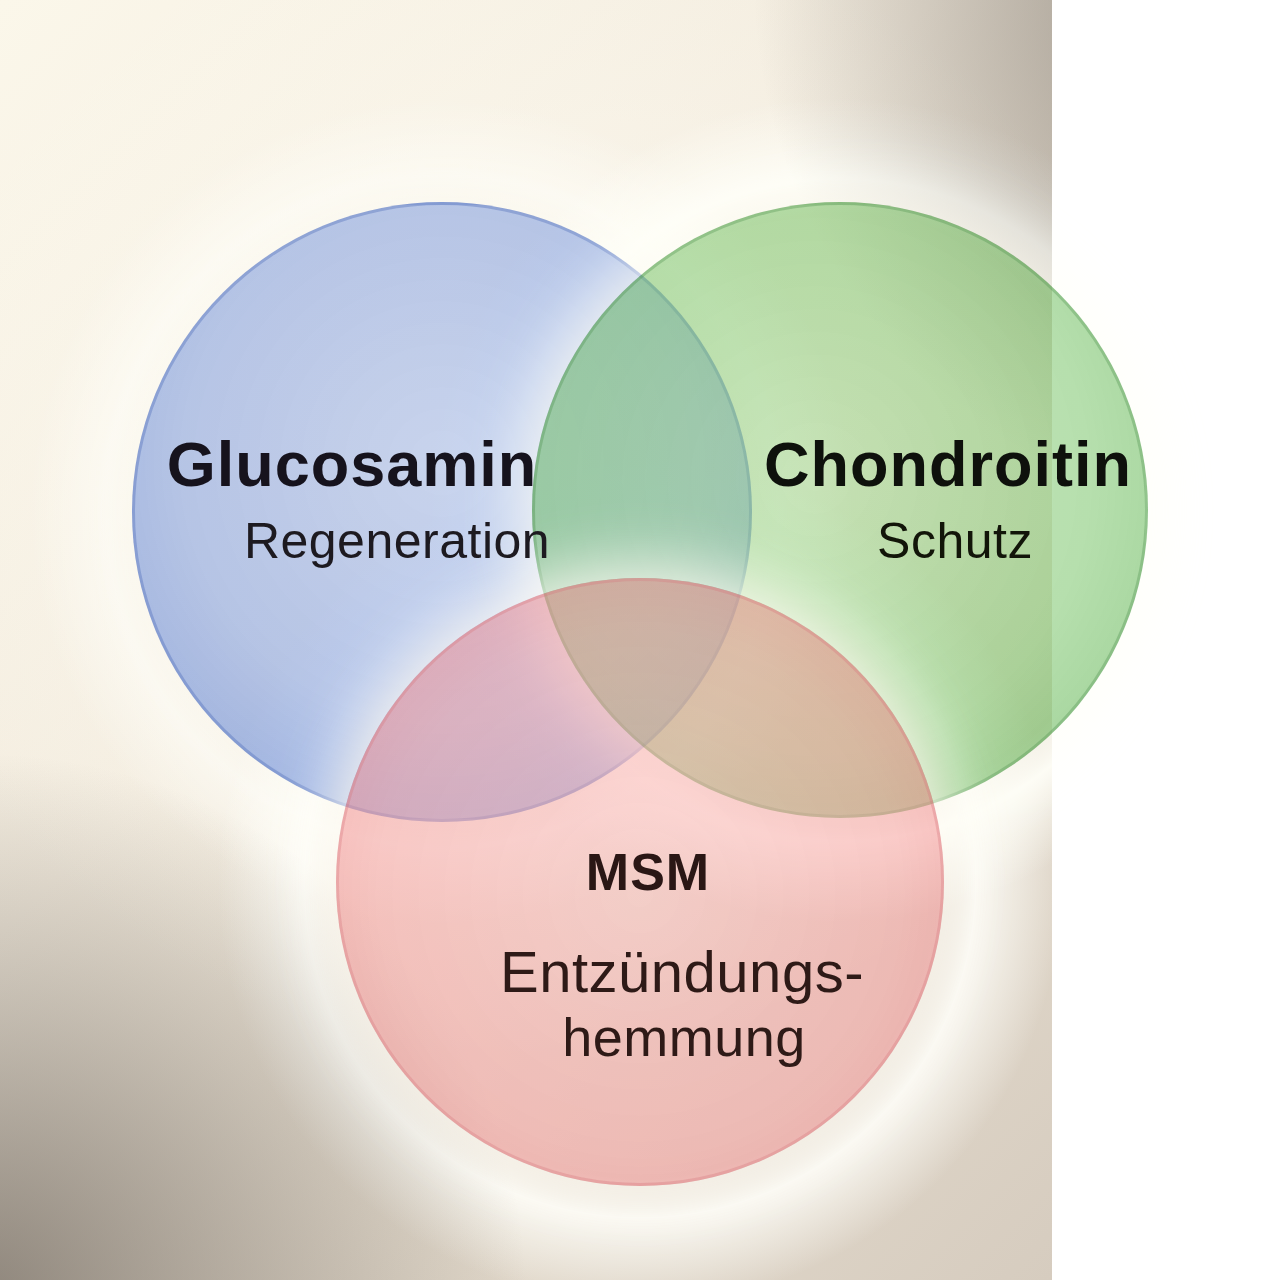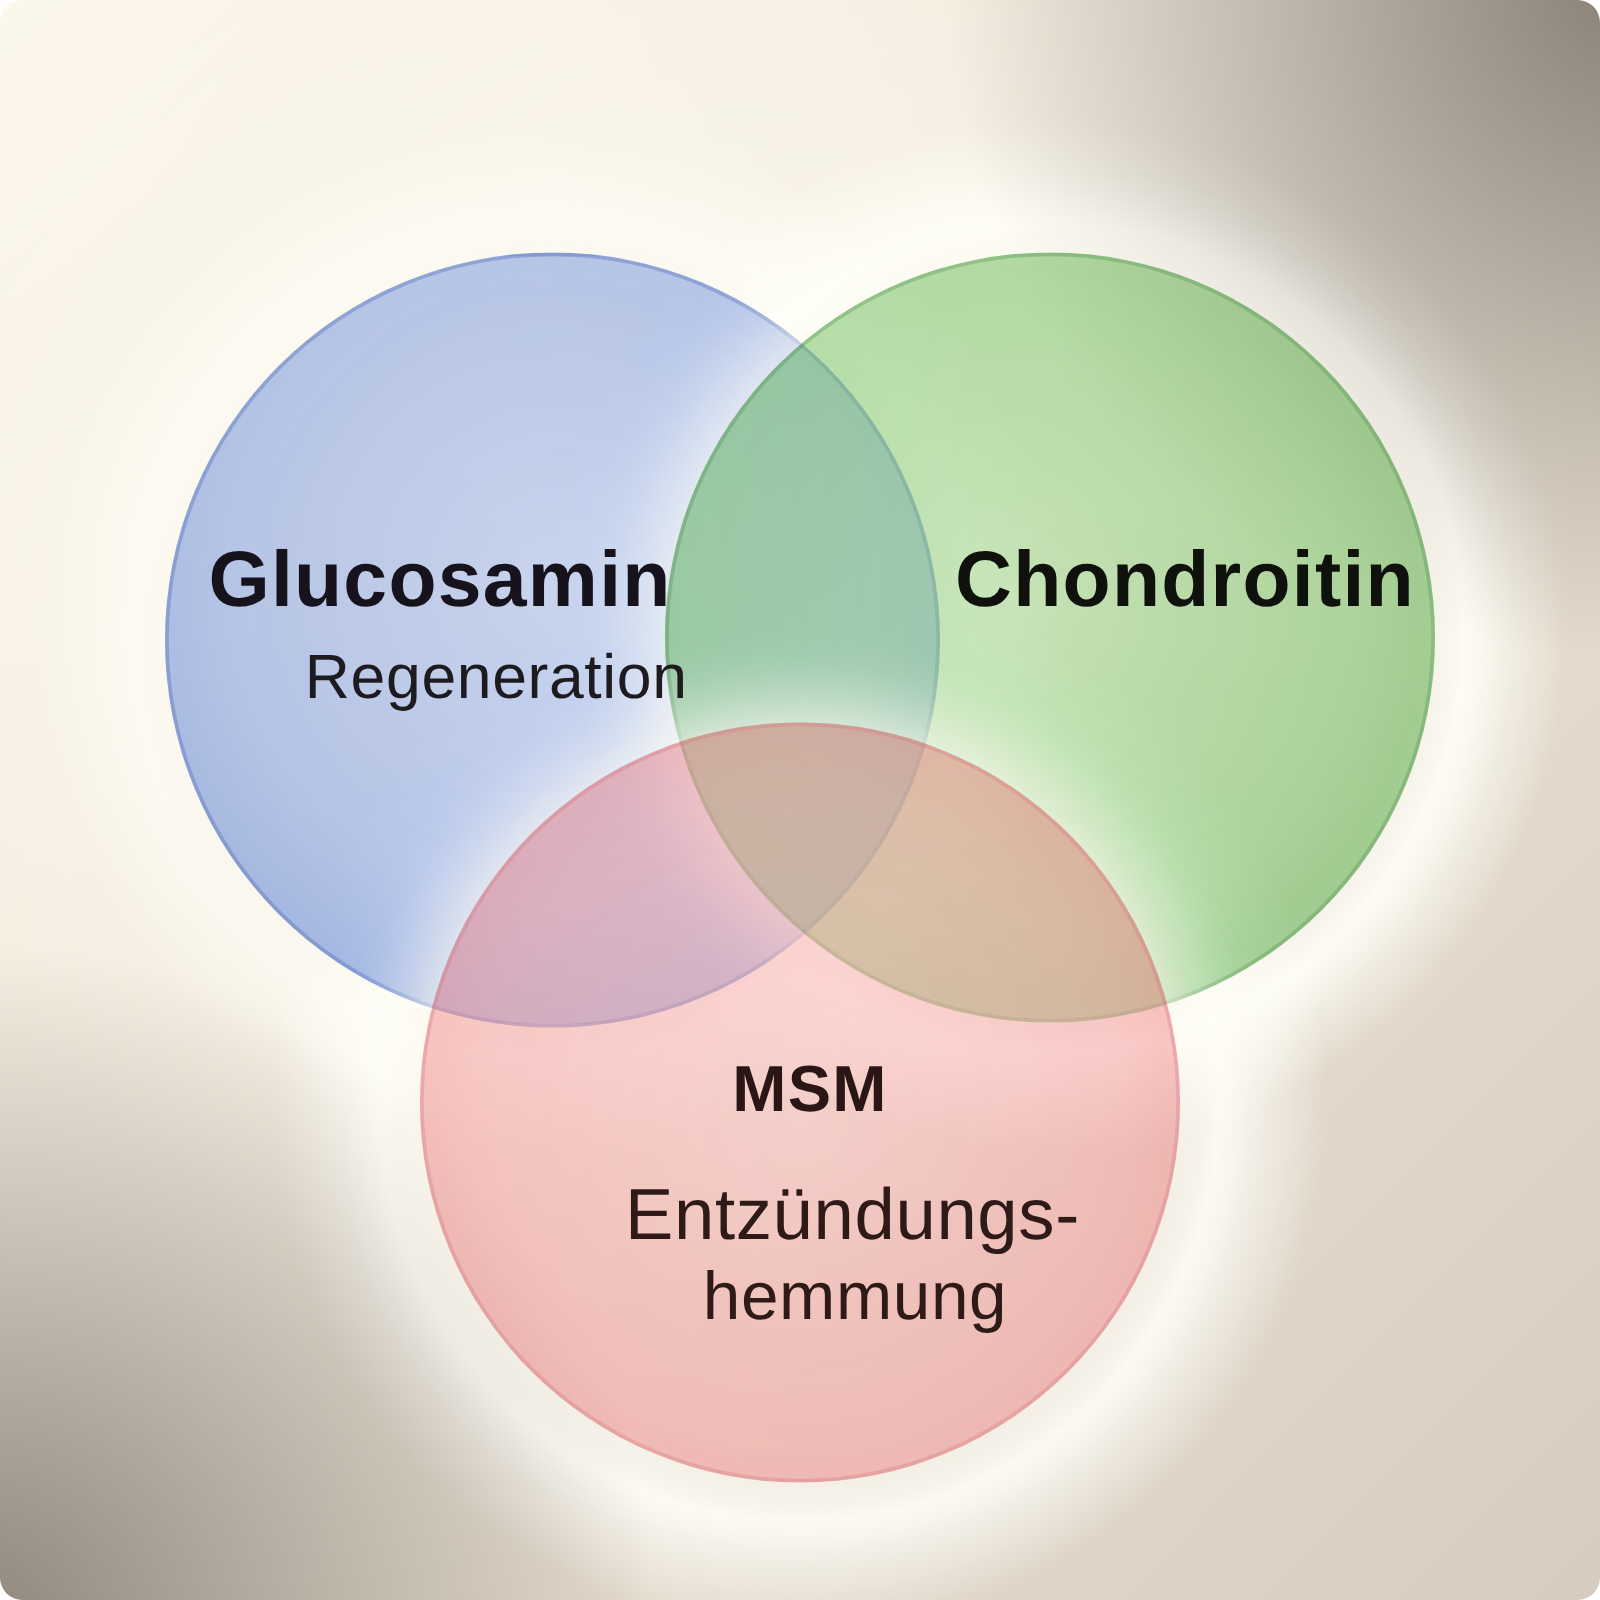--- a/index.html
+++ b/index.html
@@ -6,32 +6,31 @@
     margin: 0;
     padding: 0;
     width: 1280px;
     height: 1280px;
     overflow: hidden;
     font-family: "Liberation Sans", sans-serif;
   }
 
   .stage {
     position: relative;
-    width: 1280px;
+    width: 1052px;
     height: 1280px;
     
     background-image:
       radial-gradient(circle 760px at 1300px -20px,  rgba(74,65,57,0.62), rgba(74,65,57,0) 72%),
       radial-gradient(circle 760px at -20px 1300px,  rgba(74,65,57,0.58), rgba(74,65,57,0) 72%),
       radial-gradient(circle 430px at 840px 510px,   rgba(255,255,248,0) 69%, rgba(255,255,248,0.90) 77%, rgba(255,255,248,0) 96%),
       radial-gradient(circle 436px at 640px 882px,   rgba(255,255,250,0) 68%, rgba(255,255,250,0.85) 77%, rgba(255,255,250,0) 97%),
       radial-gradient(circle 430px at 442px 512px,   rgba(255,255,250,0) 70%, rgba(255,255,250,0.55) 78%, rgba(255,255,250,0) 96%),
       radial-gradient(ellipse 860px 760px at 520px 480px, rgba(253,250,240,0.92), rgba(253,250,240,0) 76%),
       linear-gradient(135deg, #fbf7ea 0%, #f3ecdf 40%, #e3dacc 72%, #d6ccbf 100%);
-    border-radius: 18px;
   }
 
   .circle {
     position: absolute;
     border-radius: 50%;
     box-sizing: border-box;
   }
 
   .circle-blue {
     left: 132px; top: 202px;
@@ -108,20 +107,21 @@
   <div class="circle circle-green"></div>
 
   <div class="circle circle-pink"></div>
 
   <div class="label-line title t-glucosamin">Glucosamin</div>
 
   <div class="label-line subtitle s-glucosamin">Regeneration</div>
 
   <div class="label-line title t-chondroitin">Chondroitin</div>
 
+  <div class="label-line subtitle s-chondroitin">Schutz</div>
 
   <div class="label-line title t-msm">MSM</div>
 
   <div class="label-line subtitle s-msm-1">Entzündungs-</div>
 
   <div class="label-line subtitle s-msm-2">hemmung</div>
 
 </div>
 
 </body></html>

